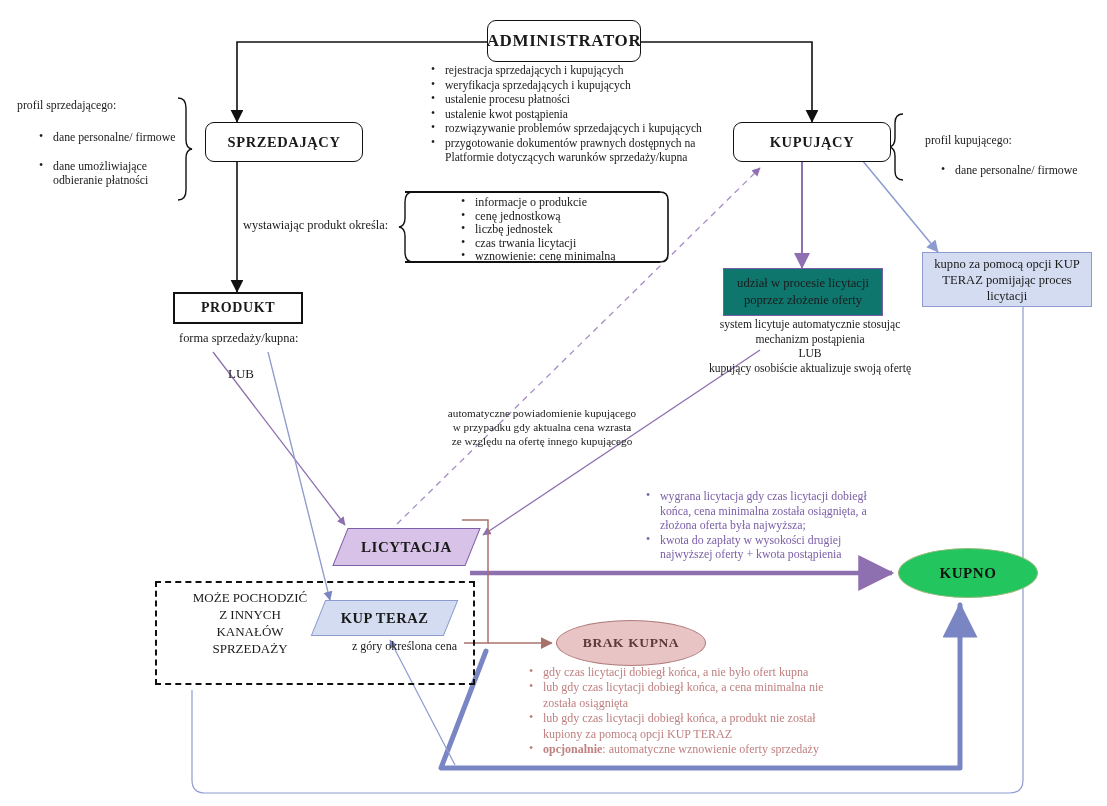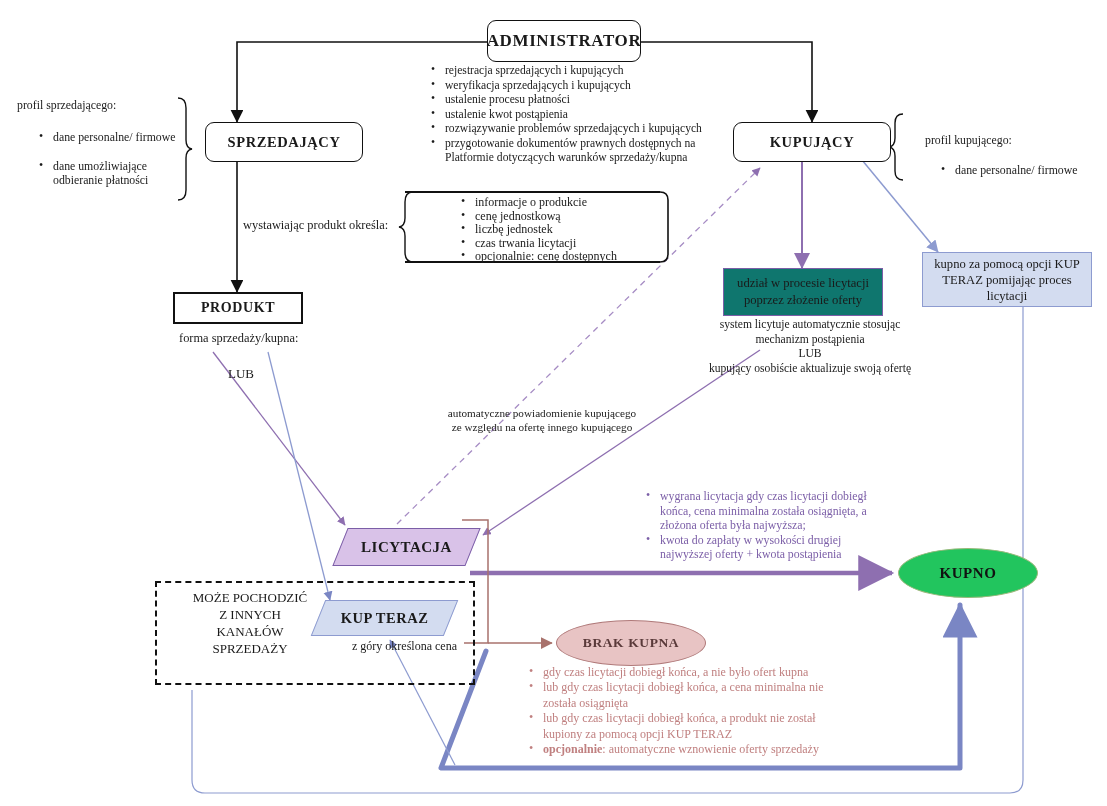--- a/index.html
+++ b/index.html
@@ -189,21 +189,21 @@
 
 <div class="txt" style="left:243px;top:218px;font-size:12.4px;">
   <span>wystawiając produkt określa:</span>
 </div>
 <div class="txt" style="left:460px;top:196px;width:215px;font-size:12px;line-height:13.6px;">
   <ul class="bul">
     <li>informacje o produkcie</li>
     <li>cenę jednostkową</li>
     <li>liczbę jednostek</li>
     <li>czas trwania licytacji</li>
-    <li>opcjonalnie: cenę dostępnych</li>
+    <li>wznowienie: cenę minimalną</li>
   </ul>
 </div>
 
 <div class="txt" style="left:179px;top:331px;font-size:12.4px;">
   <span>forma sprzedaży/kupna:</span>
 </div>
 <div class="txt" style="left:228px;top:366px;font-size:13px;">
   <span>LUB</span>
 </div>
 
@@ -226,20 +226,21 @@
 
 <div class="txt" style="left:650px;top:318px;width:320px;text-align:center;font-size:11.6px;line-height:14.5px;">
   <div>system licytuje automatycznie stosując</div>
   <div>mechanizm postąpienia</div>
   <div>LUB</div>
   <div>kupujący osobiście aktualizuje swoją ofertę</div>
 </div>
 
 <div class="txt" style="left:412px;top:406px;width:260px;text-align:center;font-size:11.2px;line-height:14px;">
   <div>automatyczne powiadomienie  kupującego</div>
+  <div>w przypadku gdy aktualna cena wzrasta</div>
   <div>ze względu na ofertę innego kupującego</div>
 </div>
 
 <div class="para" style="left:340px;top:528px;width:133px;height:38px;">
   <div class="skew" style="background:#d9c2e8;"></div>
   <div class="lbl" style="font-size:15px;">LICYTACJA</div>
 </div>
 
 <div class="para" style="left:318px;top:600px;width:133px;height:36px;">
   <div class="skew" style="background:#d3dcf0;border-color:#8d9bd0;"></div>

